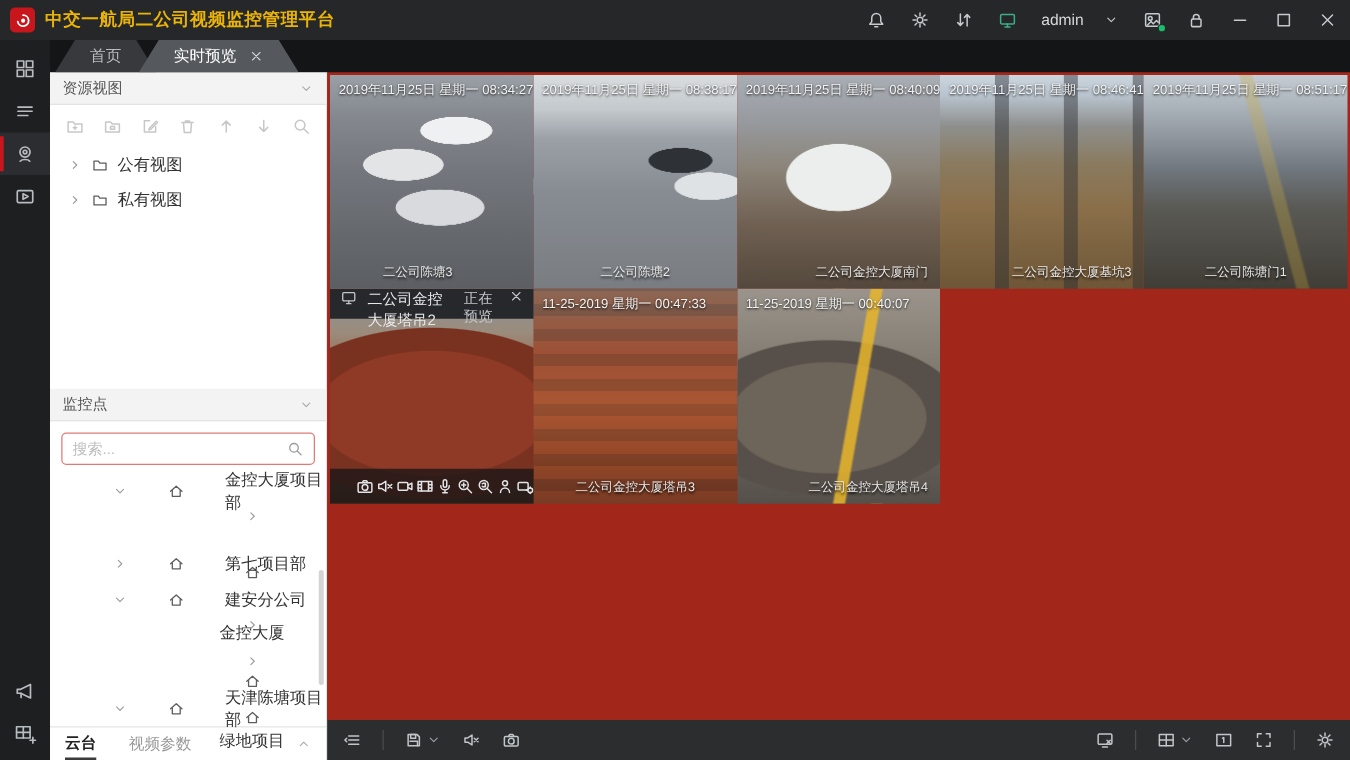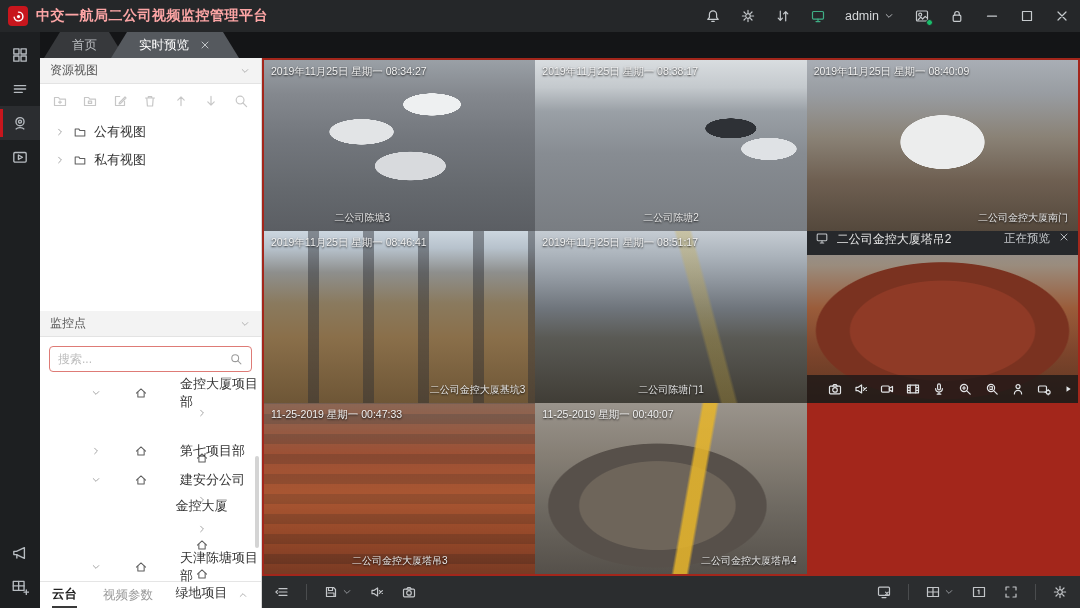--- a/index.html
+++ b/index.html
@@ -11,25 +11,25 @@
   .ic { display:inline-flex; width:16px; height:16px; color:#b7bcc1; flex:none; align-items:center; justify-content:center; }
   .ic svg { width:100%; height:100%; }
   .ic.s12 { width:12px; height:12px; }
   .ic.s14 { width:14px; height:14px; }
   .ic.s18 { width:18px; height:18px; }
 
   
   .titlebar { height:32px; background:#252729; display:flex; align-items:center; padding:0 10px 0 8px; flex:none; }
   .logo { width:20px; height:20px; border-radius:4px; background:#c8161d; display:flex; align-items:center; justify-content:center; margin-right:8px; }
   .logo svg { width:13px; height:13px; }
-  .tb-title { color:#fca5a5; font-size:14px; font-weight:bold; letter-spacing:.5px; }
+  .tb-title { color:#eab308; font-size:14px; font-weight:bold; letter-spacing:.5px; }
   .tb-right { margin-left:auto; display:flex; align-items:center; gap:19px; }
   .tb-right .ic { color:#c6cacd; }
   .ic.teal { color:#3fae85; }
-  .user-wrap { display:flex; align-items:center; gap:4px; color:#d6d8da; font-size:12.5px; }
+  .user-wrap { display:flex; align-items:center; gap:16px; color:#d6d8da; font-size:12.5px; }
   .avatar-wrap { position:relative; display:inline-flex; }
   .status-dot { position:absolute; right:-3px; bottom:-2px; width:7px; height:7px; border-radius:50%; background:#19be6b; border:1px solid #252729; }
 
   
   .bodyrow { flex:1; display:flex; min-height:0; }
   .rail { width:40px; background:#1d1f21; display:flex; flex-direction:column; align-items:center; padding-top:6px; flex:none; }
   .rail-item { width:40px; height:34px; display:flex; align-items:center; justify-content:center; color:#9aa0a6; position:relative; }
   .rail-item.active { background:#2b2d30; color:#f0f0f0; }
   .rail-item.active::before { content:""; position:absolute; left:0; top:3px; bottom:3px; width:3px; background:#c8161d; }
   .rail-spacer { flex:1; }
@@ -65,21 +65,21 @@
   .indent0 { padding-left:50px; }
   .indent1 { padding-left:102px;flex-direction:column; }
   .scroll-thumb { position:absolute; right:2px; top:78px; width:4px; height:92px; border-radius:2px; background:#d4d4d4; }
   .panel-tabs { margin-top:auto; height:27px; border-top:1px solid #e5e5e5; display:flex; align-items:center; padding:0 12px; gap:26px; font-size:12.5px; flex:none; }
   .ptab { color:#999; height:100%; display:flex; align-items:center; }
   .ptab.active { color:#222; border-bottom:2px solid #3a3a3a; font-weight:bold; }
   .panel-tabs .ic { margin-left:auto; color:#a9a9a9; }
 
   
   .stage { flex:1; display:flex; flex-direction:column; min-width:0; background:#101010; }
-  .grid { flex:1; display:grid; grid-template-columns:repeat(3,1fr); grid-template-rows:repeat(3,1fr); gap:0; background:#a3261b; border:2px solid #a3261b; min-height:0; }
+  .grid { flex:1; display:grid; grid-template-columns:repeat(5,1fr); grid-template-rows:repeat(3,1fr); gap:0; background:#a3261b; border:2px solid #a3261b; min-height:0; }
   .cell { position:relative; overflow:hidden; background:#222; }
   .ts { position:absolute; top:5px; left:7px; color:#f2f2f2; font-size:10.5px; text-shadow:0 1px 2px rgba(0,0,0,.9); white-space:nowrap; }
   .cam-label { position:absolute; bottom:6px; color:#e9e9e9; font-size:10px; text-shadow:0 1px 2px rgba(0,0,0,.9); white-space:nowrap;margin-top:12px; }
   .pos-l { left:26%; } .pos-c { left:50%; transform:translateX(-50%); } .pos-r { right:10px; }
 
   
   .c1 { background:
     radial-gradient(ellipse 52px 20px at 62% 26%, #eef0f1 0 55%, transparent 56%),
     radial-gradient(ellipse 58px 23px at 36% 42%, #e2e4e6 0 55%, transparent 56%),
     radial-gradient(ellipse 64px 26px at 54% 62%, #d8dadd 0 55%, transparent 56%),

